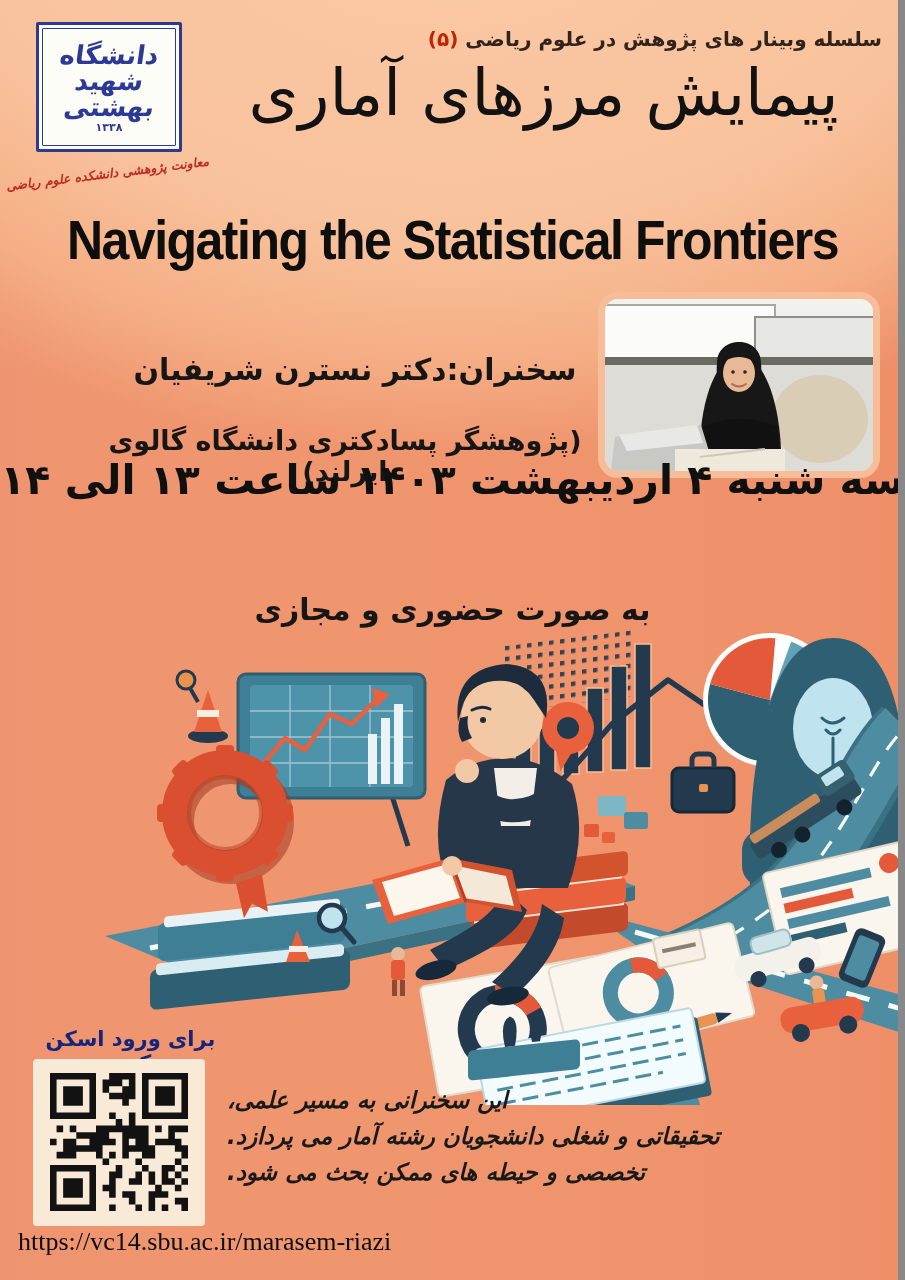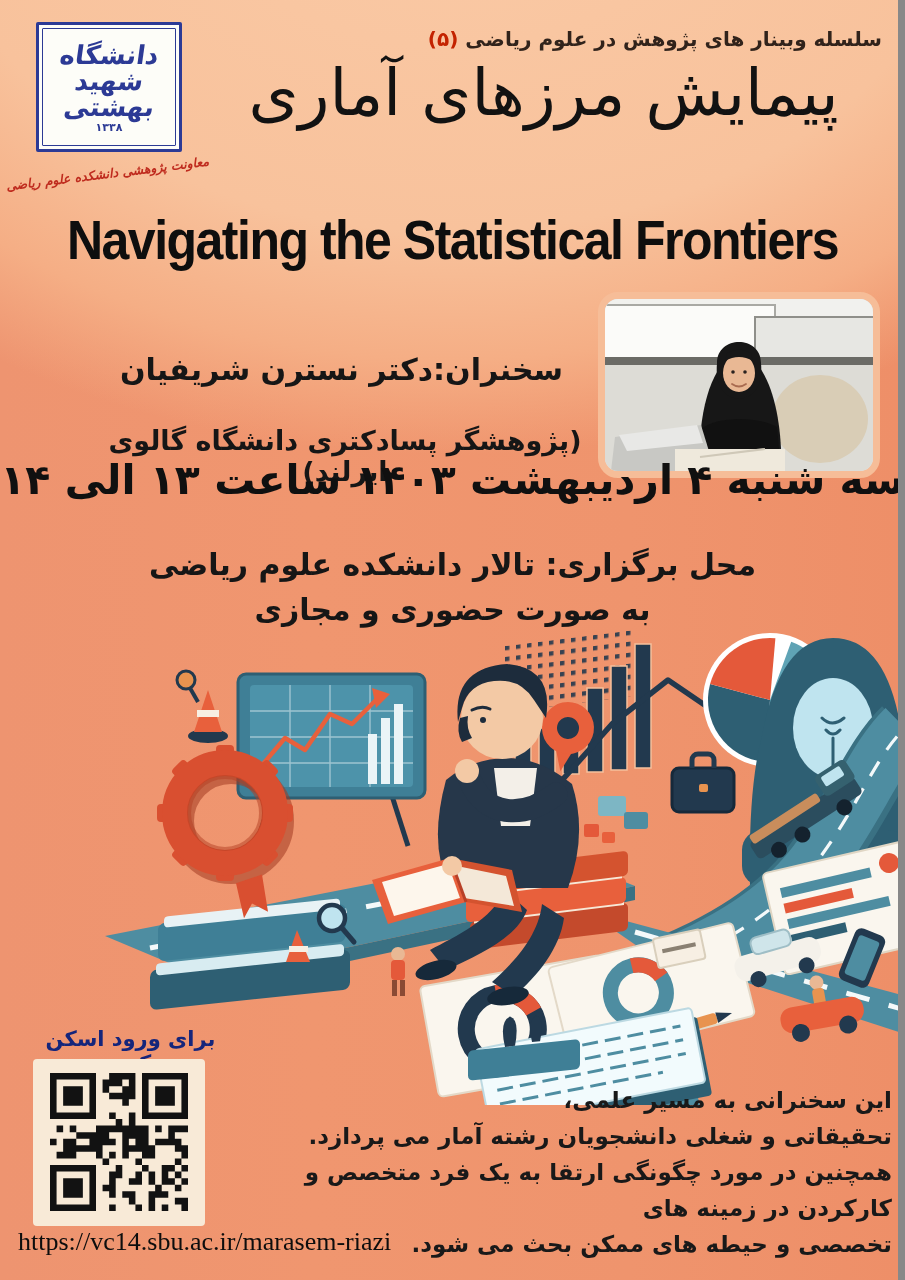--- a/index.html
+++ b/index.html
@@ -27,36 +27,36 @@
     font-size:12.5px;font-weight:bold;font-style:italic;white-space:nowrap;
     transform:rotate(-7deg);}
   .title-fa{top:56px;left:195px;right:6px;text-align:center;font-size:64px;
     font-weight:normal;color:#121212;letter-spacing:-1px;}
   .title-en{top:207px;left:0;width:905px;text-align:center;font-size:50px;font-weight:bold;
     color:#0e0e0e;font-family:"Liberation Sans","DejaVu Sans",sans-serif;direction:ltr;
     transform:scaleY(1.12);transform-origin:top;letter-spacing:-1.5px;white-space:nowrap;}
   
   .photo-frame{left:598px;top:292px;width:268px;height:172px;border:7px solid #f6bd98;
     border-radius:20px;overflow:hidden;background:#e6e4df;}
-  .speaker-name{top:352px;left:120px;width:470px;text-align:left;font-size:30px;font-weight:bold;}
+  .speaker-name{top:352px;left:120px;width:470px;text-align:center;font-size:30px;font-weight:bold;}
   .speaker-affil{top:416px;left:90px;width:510px;text-align:center;font-size:27px;font-weight:bold;margin-top:9px;}
   .date-line{top:456px;left:0;width:905px;text-align:center;font-size:41px;font-weight:bold;color:#101010;}
   .venue-line{top:547px;left:0;width:905px;text-align:center;font-size:30px;font-weight:bold;}
   .format-line{top:592px;left:0;width:905px;text-align:center;font-size:30px;font-weight:bold;}
   
   .illustration{left:0;top:618px;width:905px;height:487px;}
   
   .qr-label{left:28px;top:1027px;width:205px;text-align:center;font-size:21px;font-weight:bold;color:#15257b;}
   .qr-box{left:33px;top:1059px;width:172px;height:167px;background:#f8ead7;border-radius:4px;}
   .qr-box svg{display:block;width:138px;height:138px;margin:14px auto;}
   .url{left:18px;top:1227px;font-size:26px;color:#0d0d0d;direction:ltr;
     font-family:"Liberation Serif","DejaVu Serif",serif;}
   
-  .description{top:1083px;right:6px;width:665px;text-align:right;font-size:23px;
-    font-weight:bold;line-height:1.56;color:#191919;}
+  .description{top:1083px;right:6px;width:665px;text-align:left;font-size:23px;
+    font-weight:bold;line-height:1.56;color:#191919;font-style:italic;}
 </style>
 </head>
 <body>
 
 <div class="poster">
 
   <div class="abs series">
     <span>سلسله وبینار های پژوهش در علوم ریاضی</span>
     <span class="num">(۵)</span>
   </div>
@@ -94,21 +94,20 @@
       <polygon points="14,136 92,126 98,144 22,152" fill="#e8e8e6"></polygon>
       <rect x="70" y="150" width="110" height="22" fill="#efe9dc"></rect>
       <path d="M95,158 L160,150" stroke="#cfc8b8" stroke-width="2"></path>
     </svg>
   </div>
 
   <div class="abs speaker-name">سخنران:دکتر نسترن شریفیان</div>
   <div class="abs speaker-affil">(پژوهشگر پسادکتری دانشگاه گالوی ایرلند)</div>
 
   <div class="abs date-line">سه شنبه ۴ اردیبهشت ۱۴۰۳ ساعت ۱۳ الی ۱۴</div>
-  <div class="abs venue-line">محل برگزاری: تالار دانشکده علوم ریاضی</div>
   <div class="abs format-line">به صورت حضوری و مجازی</div>
 
   <svg class="abs illustration" viewBox="0 0 905 487">
     <defs>
       <pattern id="dots" width="11" height="11" patternUnits="userSpaceOnUse">
         <rect width="4.4" height="4.4" fill="#22394e"></rect>
       </pattern>
     </defs>
 
     <g transform="translate(505,28) skewY(-7)">
@@ -371,17 +370,16 @@
   <div class="abs qr-box">
     <svg id="qr-svg" viewBox="0 0 126 126">
         <path d="M54 0h6v6h-6zM60 0h6v6h-6zM66 0h6v6h-6zM72 0h6v6h-6zM48 6h6v6h-6zM54 6h6v6h-6zM60 6h6v6h-6zM72 6h6v6h-6zM48 12h6v6h-6zM66 12h6v6h-6zM72 12h6v6h-6zM54 18h6v6h-6zM60 18h6v6h-6zM66 18h6v6h-6zM72 18h6v6h-6zM66 24h6v6h-6zM54 36h6v6h-6zM72 36h6v6h-6zM60 42h6v6h-6zM72 42h6v6h-6zM6 48h6v6h-6zM18 48h6v6h-6zM42 48h6v6h-6zM48 48h6v6h-6zM54 48h6v6h-6zM60 48h6v6h-6zM66 48h6v6h-6zM72 48h6v6h-6zM78 48h6v6h-6zM84 48h6v6h-6zM96 48h6v6h-6zM108 48h6v6h-6zM114 48h6v6h-6zM120 48h6v6h-6zM24 54h6v6h-6zM30 54h6v6h-6zM36 54h6v6h-6zM42 54h6v6h-6zM48 54h6v6h-6zM66 54h6v6h-6zM72 54h6v6h-6zM78 54h6v6h-6zM84 54h6v6h-6zM108 54h6v6h-6zM0 60h6v6h-6zM12 60h6v6h-6zM18 60h6v6h-6zM36 60h6v6h-6zM42 60h6v6h-6zM48 60h6v6h-6zM54 60h6v6h-6zM66 60h6v6h-6zM78 60h6v6h-6zM84 60h6v6h-6zM96 60h6v6h-6zM102 60h6v6h-6zM108 60h6v6h-6zM114 60h6v6h-6zM12 66h6v6h-6zM18 66h6v6h-6zM24 66h6v6h-6zM30 66h6v6h-6zM36 66h6v6h-6zM42 66h6v6h-6zM66 66h6v6h-6zM72 66h6v6h-6zM78 66h6v6h-6zM84 66h6v6h-6zM90 66h6v6h-6zM114 66h6v6h-6zM120 66h6v6h-6zM6 72h6v6h-6zM12 72h6v6h-6zM18 72h6v6h-6zM42 72h6v6h-6zM54 72h6v6h-6zM66 72h6v6h-6zM84 72h6v6h-6zM90 72h6v6h-6zM120 72h6v6h-6zM48 78h6v6h-6zM78 78h6v6h-6zM114 78h6v6h-6zM60 84h6v6h-6zM84 84h6v6h-6zM102 84h6v6h-6zM108 84h6v6h-6zM120 84h6v6h-6zM54 90h6v6h-6zM60 90h6v6h-6zM78 90h6v6h-6zM90 90h6v6h-6zM102 90h6v6h-6zM114 90h6v6h-6zM54 96h6v6h-6zM72 96h6v6h-6zM78 96h6v6h-6zM90 96h6v6h-6zM102 96h6v6h-6zM108 96h6v6h-6zM120 96h6v6h-6zM48 102h6v6h-6zM54 102h6v6h-6zM96 102h6v6h-6zM114 102h6v6h-6zM54 108h6v6h-6zM66 108h6v6h-6zM72 108h6v6h-6zM90 108h6v6h-6zM96 108h6v6h-6zM102 108h6v6h-6zM72 114h6v6h-6zM90 114h6v6h-6zM114 114h6v6h-6zM120 114h6v6h-6zM54 120h6v6h-6zM78 120h6v6h-6zM90 120h6v6h-6zM102 120h6v6h-6zM120 120h6v6h-6zM0 0h42v42h-42zM6 6h30v30h-30zM12 12h18v18h-18zM84 0h42v42h-42zM90 6h30v30h-30zM96 12h18v18h-18zM0 84h42v42h-42zM6 90h30v30h-30zM12 96h18v18h-18z" fill="#121212" fill-rule="evenodd"></path>
       </svg>
   </div>
   <div class="abs url">https://vc14.sbu.ac.ir/marasem-riazi</div>
 
   <div class="abs description">
     <div>این سخنرانی به مسیر علمی،</div>
     <div>تحقیقاتی و شغلی دانشجویان رشته آمار می پردازد.</div>
-    <div>همچنین در مورد چگونگی ارتقا به یک فرد متخصص و کارکردن در زمینه های</div>
     <div>تخصصی و حیطه های ممکن بحث می شود.</div>
   </div>
 
 </div>
 
 </body></html>

